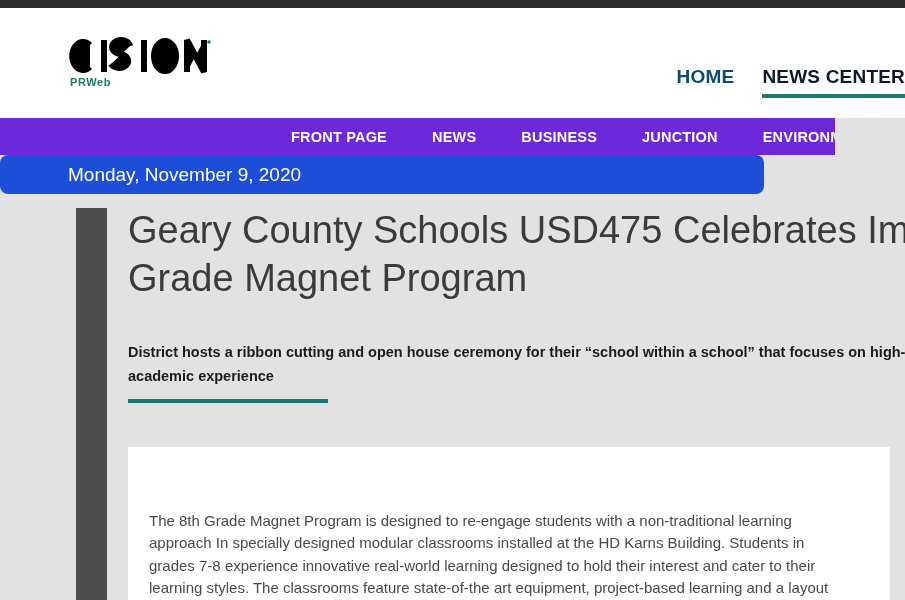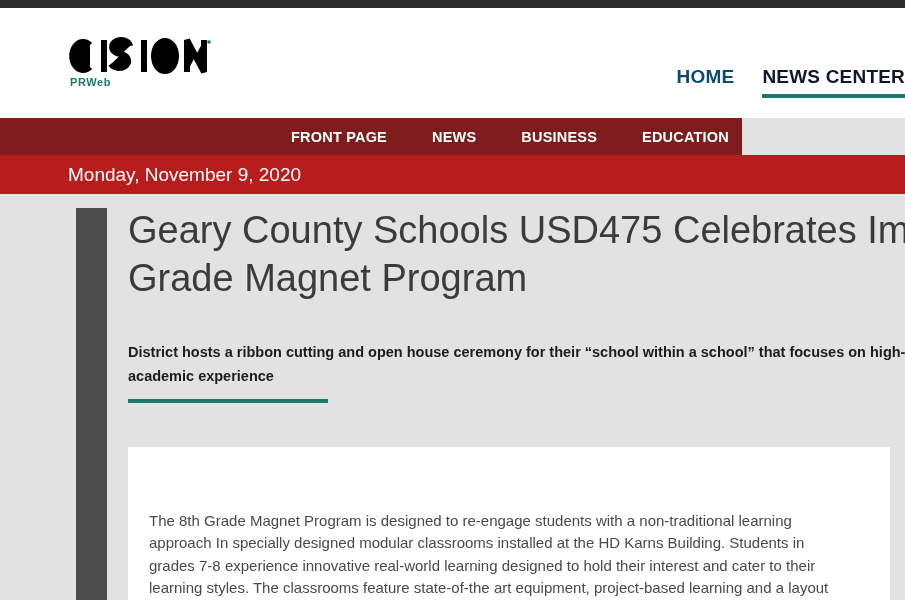--- a/index.html
+++ b/index.html
@@ -39,39 +39,40 @@
   .hn-item {
     font-size:19px; font-weight:bold; letter-spacing:0.2px;
     color:#0c4a6e; white-space:nowrap; padding-bottom:6px;
     border-bottom:4px solid transparent;
     text-decoration:none;
   }
   .hn-item.active { color:#0f172a; border-bottom-color:#1b7a6e; }
 
   
   .catnav {
-    position:absolute; left:0; top:118px; width:742px; height:37px;
-    background:#7f1d1d;
+    position:absolute; left:0; top:118px; width:835px; height:37px;
+    background:#6d28d9;
     display:flex; align-items:center;
     padding-left:291px;
     gap:0px;
     overflow:hidden;
   }
   .cat-item {
     font-size:14.5px; font-weight:bold; color:#ffffff;
     letter-spacing:0.2px; white-space:nowrap;
     margin-right:45px;
     text-decoration:none;
     font-stretch:condensed;
   }
 
   
   .datebar {
-    position:absolute; left:0; top:155px; width:905px; height:39px;
-    background:#b91c1c;
+    position:absolute; left:0; top:155px; width:764px; height:39px;
+    background:#1d4ed8;
+    border-radius:8px;
   }
   .date-text {
     position:absolute; left:68px; top:9px;
     font-size:19px; color:#ffffff; font-weight:400;
     white-space:nowrap;
   }
 
   
   .body-area {
     position:absolute; left:0; top:194px; width:905px; height:406px;
@@ -190,21 +191,21 @@
   <div class="header-nav">
     <a class="hn-item" href="#">HOME</a>
     <a class="hn-item active" href="#">NEWS CENTER</a>
   </div>
 </div>
 
 <div class="catnav">
   <a class="cat-item" href="#">FRONT PAGE</a>
   <a class="cat-item" href="#">NEWS</a>
   <a class="cat-item" href="#">BUSINESS</a>
-  <a class="cat-item" href="#">EDUCATION</a>
+  <a class="cat-item" href="#">JUNCTION</a>
   <a class="cat-item" href="#">ENVIRONMENT</a>
 
 </div>
 
 <div class="datebar">
   <div class="date-text">Monday, November 9, 2020</div>
 </div>
 
 <div class="body-area">
 

